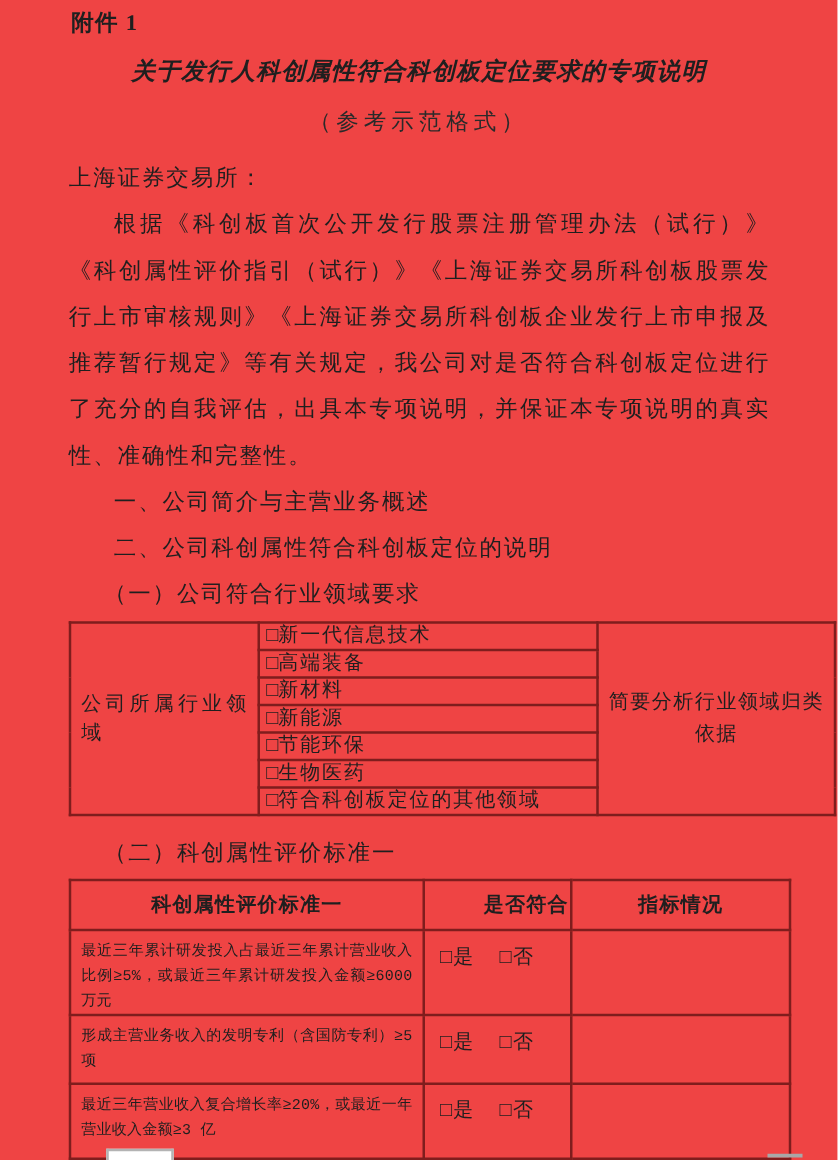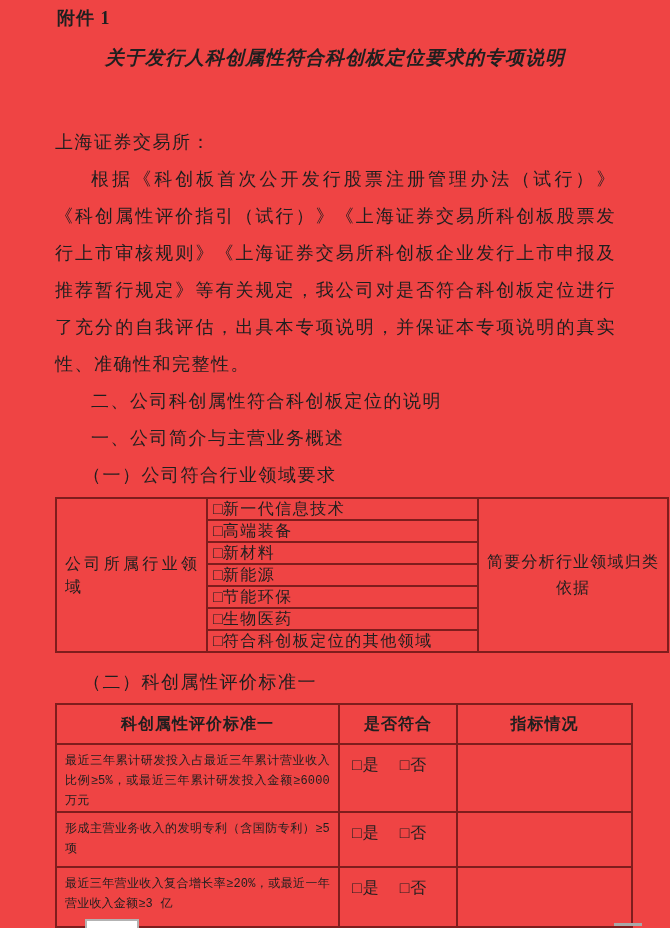--- a/index.html
+++ b/index.html
@@ -54,21 +54,21 @@
   .cbx{letter-spacing:0;}
   .t2{
     position:absolute;left:55px;top:703px;width:564px;height:220px;
     border:1.5px solid #111;
   }
   .t2 th{
     font-size:16px;font-weight:bold;text-align:center;letter-spacing:1px;
     height:36px;vertical-align:middle;
   }
   .t2 .c-criteria{width:279px;}
-  .t2 .c-match{width:114px;}
+  .t2 .c-match{width:114px;text-align:right;}
   .t2 .c-indicator{width:171px;}
   .t2 td.criteria{
     font-size:12px;text-align:justify;vertical-align:top;
     padding:6px 8px 0 8px;line-height:20px;letter-spacing:0.2px;font-family:Liberation Mono, monospace;
   }
   .t2 td.match{
     font-size:16px;vertical-align:top;padding:10px 0 0 12px;letter-spacing:1px;
     white-space:nowrap;
   }
   .yes-opt{margin-right:20px;}
@@ -86,26 +86,27 @@
 </style>
 </head>
 <body>
 
 <div class="page">
 
   <div class="attachment">附件 1</div>
 
   <div class="doc-title">关于发行人科创属性符合科创板定位要求的专项说明</div>
 
+  <div class="doc-subtitle">（参考示范格式）</div>
 
   <div class="body-block">
     <div class="salutation">上海证券交易所：</div>
     <div class="main-para">根据《科创板首次公开发行股票注册管理办法（试行）》《科创属性评价指引（试行）》《上海证券交易所科创板股票发行上市审核规则》《上海证券交易所科创板企业发行上市申报及推荐暂行规定》等有关规定，我公司对是否符合科创板定位进行了充分的自我评估，出具本专项说明，并保证本专项说明的真实性、准确性和完整性。</div>
+    <div class="sec-line">一、公司简介与主营业务概述</div>
     <div class="sec-line">二、公司科创属性符合科创板定位的说明</div>
-    <div class="sec-line">一、公司简介与主营业务概述</div>
     <div class="subsec-line">（一）公司符合行业领域要求</div>
   </div>
 
   <table class="t1">
     <tbody>
         <tr>
       <td class="t1-head" rowspan="7">公司所属行业领域</td>
       <td class="t1-opt"><span class="cbx">□</span><span>新一代信息技术</span></td>
       <td class="t1-note" rowspan="7">简要分析行业领域归类依据</td>
     </tr>

